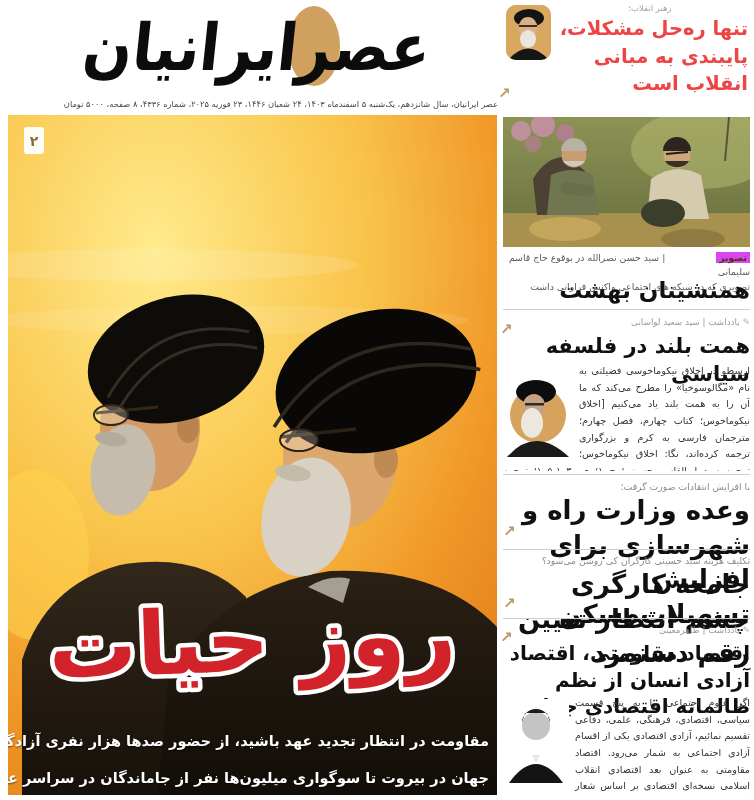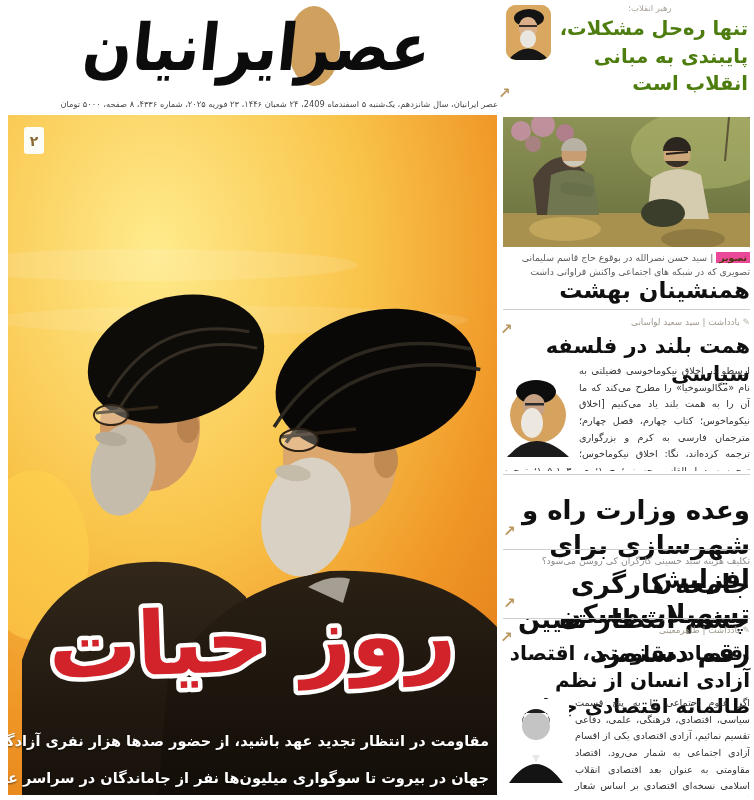--- a/index.html
+++ b/index.html
@@ -13,41 +13,41 @@
   .logo-wrap { position:absolute; left:18px; top:0; width:478px; height:96px; }
   .logo-circle { position:absolute; left:270px; top:6px; width:52px; height:80px;
     border-radius:50%; background:#cfa05e; }
   .logo-text { position:absolute; inset:0; display:flex; align-items:center; justify-content:center;
     font-size:58px; font-weight:bold; color:#0c0c0c; white-space:nowrap;
     transform:skewX(-6deg) scaleY(1.12); letter-spacing:-2px; }
   .lead-photo { position:absolute; left:506px; top:5px; width:45px; height:55px;
     border-radius:10px; overflow:hidden; background:#d9a75f; }
   .lead-block { position:absolute; left:552px; top:3px; width:196px; text-align:right; }
   .lead-tag { font-size:8.5px; color:#a8a39a; display:block; margin-bottom:2px;text-align:center; }
-  .lead-headline { font-size:19.5px; font-weight:bold; color:#4d7c0f; line-height:1.42; }
+  .lead-headline { font-size:19.5px; font-weight:bold; color:#ef4444; line-height:1.42; }
   .arrow-ico { color:#b9975f; font-size:15px; font-weight:bold; line-height:1; }
   .lead-arrow { position:absolute; left:498px; top:86px; }
   .dateline { position:absolute; left:130px; top:99px; width:368px; font-size:8.3px;
     color:#4a4a4a; text-align:right; white-space:nowrap; }
   
   .poster { position:absolute; left:8px; top:115px; width:489px; height:680px; overflow:hidden; }
   .poster svg.scene { position:absolute; inset:0; }
   .page-badge { position:absolute; left:16px; top:12px; width:20px; height:27px; background:#fdfdf8;
     border-radius:3px; display:flex; align-items:center; justify-content:center;
     font-size:14px; font-weight:bold; color:#8a6a34; }
   .poster-title-svg { position:absolute; left:0; top:438px; width:489px; height:165px;
     transform:rotate(-2deg); }
   .poster-sub { position:absolute; left:8px; width:473px; text-align:center; color:#ffffff;
     font-weight:bold; font-size:14.5px; white-space:nowrap;
     text-shadow:0 1px 2px rgba(0,0,0,.55); }
   .sub1 { top:618px; } .sub2 { top:655px; }
   .col-photo { position:absolute; left:503px; top:117px; width:247px; height:130px; overflow:hidden; }
   .caption { position:absolute; left:503px; top:251px; width:247px; font-size:9.3px;
     color:#5a5a5a; line-height:1.55; text-align:right; }
-  .cap-tag { background:#ec4899; color:#4a3410; font-weight:bold; padding:0 3px; }
+  .cap-tag { background:#d946ef; color:#4a3410; font-weight:bold; padding:0 3px;margin-left:48px; }
   .story-headline-xl { position:absolute; left:503px; top:277px; width:247px; text-align:right;
     font-size:23px; font-weight:bold; color:#111; }
   .divider { position:absolute; left:503px; width:247px; border-top:1px solid #cfcfcf; }
   .tagline { font-size:8.8px; color:#a09a8e; text-align:right; }
   .pen-ico { font-size:9px; color:#b5b0a6; }
   .sec-headline { font-size:26px; font-weight:bold; color:#101010; line-height:1.33;
     text-align:right; }
   .kicker { font-size:9.3px; color:#8b8b8b; text-align:right; }
   .bodytext { font-size:9.7px; color:#333; line-height:1.72; text-align:justify;
     text-align-last:right; }
@@ -74,21 +74,21 @@
       <path d="M2,55 Q22,32 43,55 Z" fill="#161616"></path>
     </svg>
   </div>
 
   <div class="lead-block">
     <span class="lead-tag">رهبر انقلاب؛</span>
     <div class="lead-headline">تنها ره‌حل مشکلات، پایبندی به مبانی انقلاب است</div>
   </div>
   <div class="lead-arrow arrow-ico">↗</div>
 
-  <div class="dateline">عصر ایرانیان، سال شانزدهم، یک‌شنبه ۵ اسفندماه 2409، ۲۴ شعبان ۱۴۴۶، ۲۳ فوریه ۲۰۲۵، شماره ۴۳۳۶، ۸ صفحه، ۵۰۰۰ تومان</div>
+  <div class="dateline">عصر ایرانیان، سال شانزدهم، یک‌شنبه ۵ اسفندماه ۱۴۰۳، ۲۴ شعبان ۱۴۴۶، ۲۳ فوریه ۲۰۲۵، شماره ۴۳۳۶، ۸ صفحه، ۵۰۰۰ تومان</div>
 
   <div class="poster">
     <svg class="scene" width="489" height="680" viewBox="0 0 489 680">
       <defs>
         <radialGradient id="sky" cx="30%" cy="20%" r="95%">
           <stop offset="0" stop-color="#ffeb8c"></stop>
           <stop offset="0.45" stop-color="#f9c44a"></stop>
           <stop offset="0.78" stop-color="#ef9526"></stop>
           <stop offset="1" stop-color="#e4811b"></stop>
         </radialGradient>
@@ -217,20 +217,21 @@
         <rect x="22" y="36" width="19" height="2.5" fill="#2c2c2c"></rect>
         <ellipse cx="29" cy="56" rx="11" ry="15" fill="#ece8e0"></ellipse>
         <path d="M4,90 Q32,58 66,90 Z" fill="#1b1b1b"></path>
       </svg>
     </span>
     <span>ارسطو در اخلاق نیکوماخوسی فضیلتی به نام «مگالوسوخیا» را مطرح می‌کند که ما آن را به همت بلند یاد می‌کنیم [اخلاق نیکوماخوس؛ کتاب چهارم، فصل چهارم؛ مترجمان فارسی به کرم و بزرگواری ترجمه کرده‌اند، نگا: اخلاق نیکوماخوس؛ ترجمه سید ابوالقاسم حسینی؛ ج ۱؛ ص ۱۰۳-۱۰۵؛ ترجمه محمدرضا لطفی؛ ص ۱۳۲-۱۳۴] و آن فضیلت به آن معنی است که شخص دارای نظر بزرگ و اهدافی عالی است و به امور و چیزهای کوچک و بی‌ارزش قانع نمی‌شود، بلکه همواره افق‌های...</span>
   </div>
 
   <div class="divider" style="top:474px"></div>
 
+  <div class="abs kicker" style="left:503px; top:481px; width:247px;">با افزایش انتقادات صورت گرفت؛</div>
   <div class="abs sec-headline" style="left:503px; top:493px; width:247px;">وعده وزارت راه و شهرسازی برای افزایش تسهیلات‌مسکن</div>
   <div class="abs arrow-ico" style="left:503px; top:524px;">↗</div>
 
   <div class="divider" style="top:549px"></div>
 
   <div class="abs kicker" style="left:503px; top:555px; width:247px;">تکلیف هزینه سبد حسینی کارگران کی روشن می‌شود؟</div>
   <div class="abs sec-headline" style="left:503px; top:567px; width:247px;">جامعه کارگری چشم انتظار تعیین رقم دستمزد</div>
   <div class="abs arrow-ico" style="left:503px; top:596px;">↗</div>
 
   <div class="divider" style="top:618px"></div>

